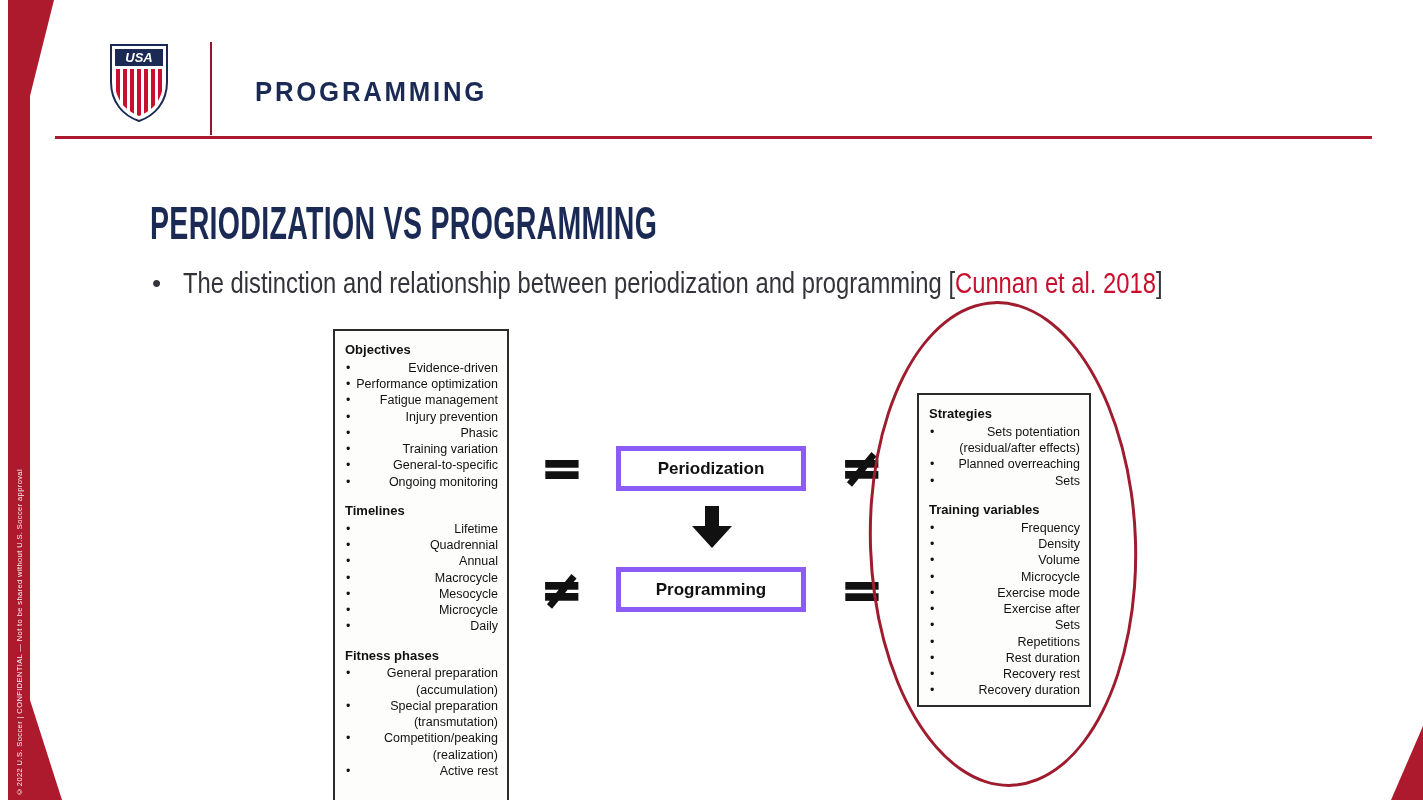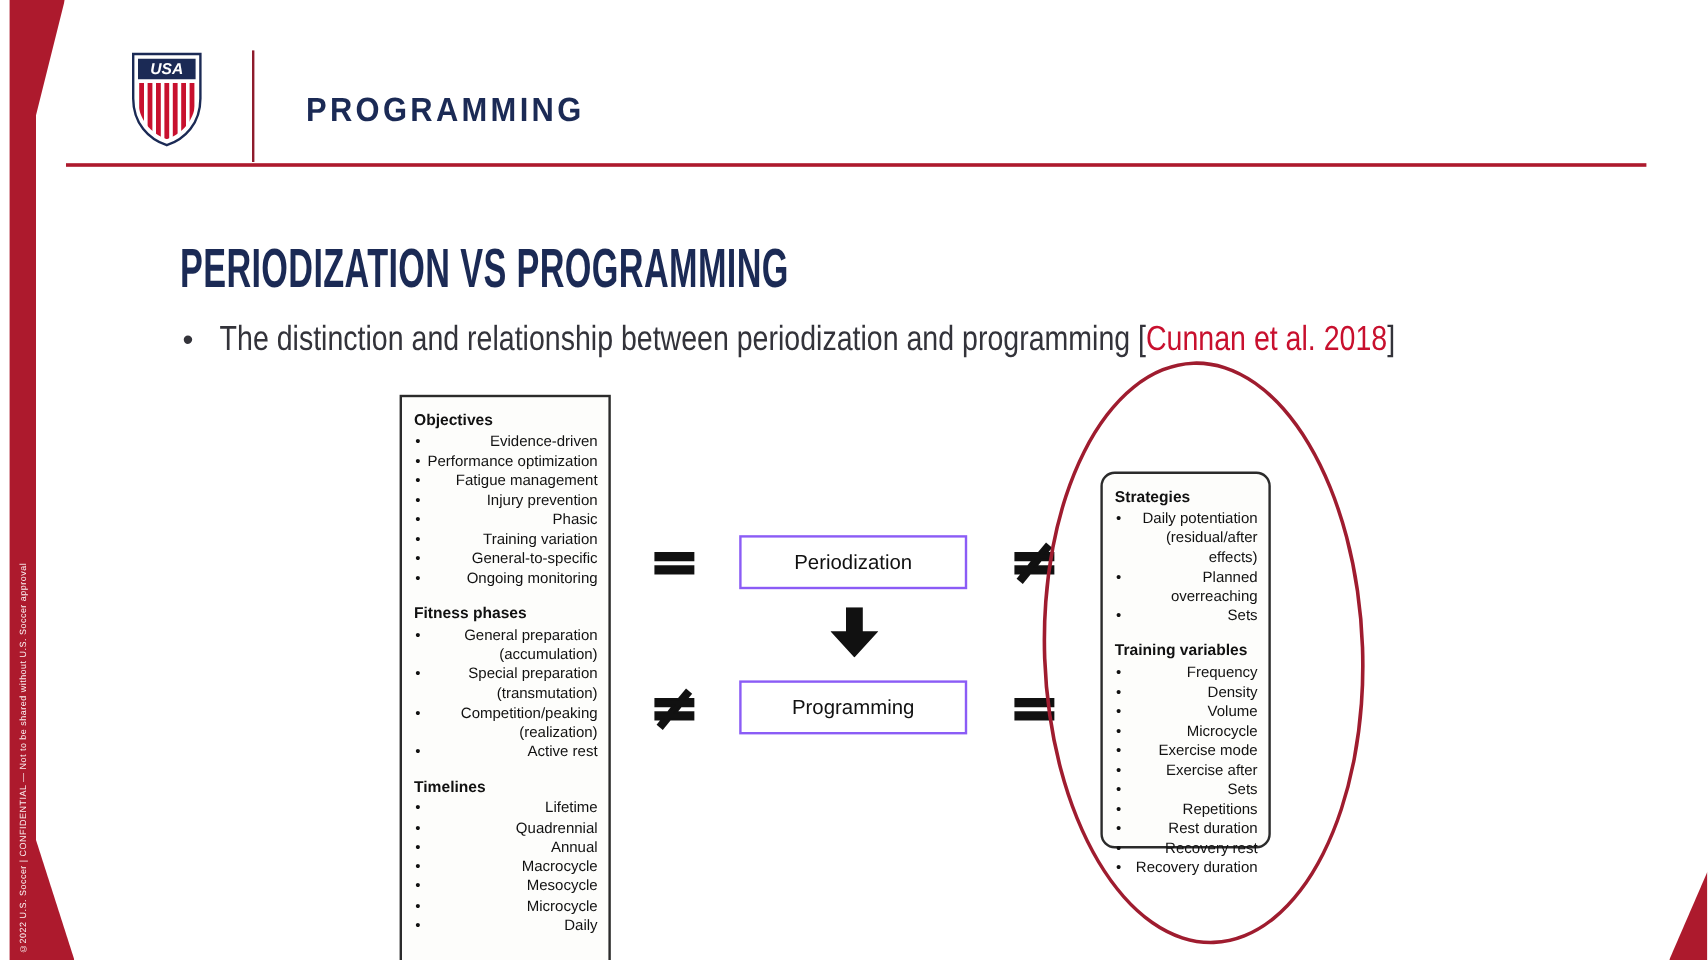--- a/index.html
+++ b/index.html
@@ -57,27 +57,27 @@
     position:absolute; background:#FDFDFB; border:2px solid #2B2B2B;
     padding:11px 9px 9px 10px; color:#111; font-size:12.5px; line-height:1.3;
   }
   .info-box .sec + .sec { margin-top:13px; }
   .info-box h4 { font-size:13px; font-weight:bold; margin:0 0 1px; }
   .info-box ul { list-style:none; }
   .info-box li { position:relative; padding-left:11px;text-align:right; }
   .info-box li::before { content:"•"; position:absolute; left:1px; }
 
   .box-left  { left:333px; top:301px; width:176px; height:473px;margin-top:28px; }
-  .box-right { left:917px; top:393px; width:142px; height:314px;border-radius:12px; }
+  .box-right { left:917px; top:393px; width:174px; height:314px; }
 
   .label-box {
     position:absolute; left:616px; width:190px; height:45px;
-    border:2px solid #8b5cf6; background:#fff; color:#111;
+    border:5px solid #8b5cf6; background:#fff; color:#111;
     display:flex; align-items:center; justify-content:center;
-    font-size:17px; font-weight:normal;
+    font-size:17px; font-weight:bold;
   }
   .box-periodization { top:446px; }
   .box-programming   { top:567px; }
 
   .down-arrow { position:absolute; left:692px; top:506px; width:40px; height:42px; }
 
   .sym {
     position:absolute; width:46px; height:40px;
     display:flex; align-items:center; justify-content:center;
     font-family:"DejaVu Sans", sans-serif; font-weight:bold; font-size:50px; color:#111;
@@ -148,40 +148,40 @@
           <li>Performance optimization</li>
           <li>Fatigue management</li>
           <li>Injury prevention</li>
           <li>Phasic</li>
           <li>Training variation</li>
           <li>General-to-specific</li>
           <li>Ongoing monitoring</li>
         </ul>
     </div>
     <div class="sec">
-      <h4>Fitness phases</h4>
-      <ul>
-          <li>General preparation (accumulation)</li>
-          <li>Special preparation (transmutation)</li>
-          <li>Competition/peaking (realization)</li>
-          <li>Active rest</li>
-        </ul>
-    </div>
-    <div class="sec">
       <h4>Timelines</h4>
       <ul>
           <li>Lifetime</li>
           <li>Quadrennial</li>
           <li>Annual</li>
           <li>Macrocycle</li>
           <li>Mesocycle</li>
           <li>Microcycle</li>
           <li>Daily</li>
         </ul>
     </div>
+    <div class="sec">
+      <h4>Fitness phases</h4>
+      <ul>
+          <li>General preparation (accumulation)</li>
+          <li>Special preparation (transmutation)</li>
+          <li>Competition/peaking (realization)</li>
+          <li>Active rest</li>
+        </ul>
+    </div>
   </div>
 
   <div class="sym sym-eq-left">=</div>
   <div class="sym sym-neq-left">≠</div>
 
   <div class="label-box box-periodization">
     <span>Periodization</span>
   </div>
 
   <svg class="down-arrow" viewBox="0 0 40 42" aria-hidden="true">
@@ -192,21 +192,21 @@
     <span>Programming</span>
   </div>
 
   <div class="sym sym-neq-right">≠</div>
   <div class="sym sym-eq-right">=</div>
 
   <div class="info-box box-right">
     <div class="sec">
       <h4>Strategies</h4>
       <ul>
-          <li>Daily potentiation (residual/after effects)</li>
+          <li>Sets potentiation (residual/after effects)</li>
           <li>Planned overreaching</li>
           <li>Sets</li>
         </ul>
     </div>
     <div class="sec">
       <h4>Training variables</h4>
       <ul>
           <li>Frequency</li>
           <li>Density</li>
           <li>Volume</li>

